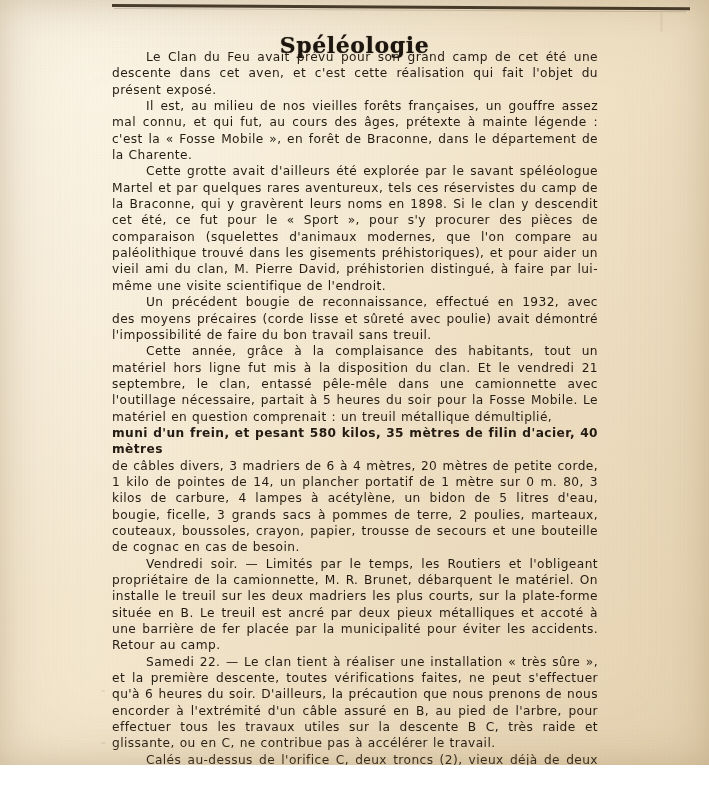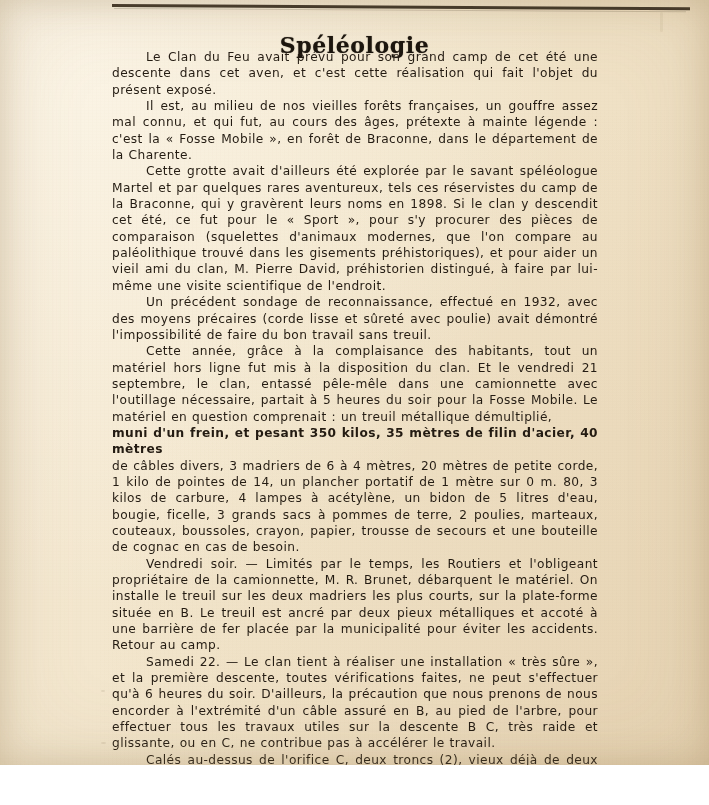--- a/index.html
+++ b/index.html
@@ -142,23 +142,23 @@
 <div class="page">
 
   <div class="top-rule"></div>
 
   <h1 class="title">Spéléologie</h1>
 
   <div class="body-col">
     <p class="para">Le Clan du Feu avait prévu pour son grand camp de cet été une descente dans cet aven, et c'est cette réalisation qui fait l'objet du présent exposé.</p>
     <p class="para">Il est, au milieu de nos vieilles forêts françaises, un gouffre assez mal connu, et qui fut, au cours des âges, prétexte à mainte légende : c'est la « Fosse Mobile », en forêt de Braconne, dans le département de la Charente.</p>
     <p class="para">Cette grotte avait d'ailleurs été explorée par le savant spéléologue Martel et par quelques rares aventureux, tels ces réservistes du camp de la Braconne, qui y gravèrent leurs noms en 1898. Si le clan y descendit cet été, ce fut pour le « Sport », pour s'y procurer des pièces de comparaison (squelettes d'animaux modernes, que l'on compare au paléolithique trouvé dans les gisements préhistoriques), et pour aider un vieil ami du clan, M. Pierre David, préhistorien distingué, à faire par lui-même une visite scientifique de l'endroit.</p>
-    <p class="para">Un précédent sondage de reconnaissance, effectué en 1932, avec des moyens précaires (corde lisse et sûreté avec poulie) avait démontré l'impossibilité de faire du bon travail sans treuil.</p>
+    <p class="para">Un précédent bougie de reconnaissance, effectué en 1932, avec des moyens précaires (corde lisse et sûreté avec poulie) avait démontré l'impossibilité de faire du bon travail sans treuil.</p>
     <p class="para">Cette année, grâce à la complaisance des habitants, tout un matériel hors ligne fut mis à la disposition du clan. Et le vendredi 21 septembre, le clan, entassé pêle-mêle dans une camionnette avec l'outillage nécessaire, partait à 5 heures du soir pour la Fosse Mobile. Le matériel en question comprenait : un treuil métallique démultiplié,</p>
-    <p class="para heavy" style="text-indent:0">muni d'un frein, et pesant 350 kilos, 35 mètres de filin d'acier, 40 mètres</p>
+    <p class="para heavy" style="text-indent:0">muni d'un frein, et pesant 580 kilos, 35 mètres de filin d'acier, 40 mètres</p>
     <p class="para" style="text-indent:0">de câbles divers, 3 madriers de 6 à 4 mètres, 20 mètres de petite corde, 1 kilo de pointes de 14, un plancher portatif de 1 mètre sur 0 m. 80, 3 kilos de carbure, 4 lampes à acétylène, un bidon de 5 litres d'eau, bougie, ficelle, 3 grands sacs à pommes de terre, 2 poulies, marteaux, couteaux, boussoles, crayon, papier, trousse de secours et une bouteille de cognac en cas de besoin.</p>
     <p class="para">Vendredi soir. — Limités par le temps, les Routiers et l'obligeant propriétaire de la camionnette, M. R. Brunet, débarquent le matériel. On installe le treuil sur les deux madriers les plus courts, sur la plate-forme située en B. Le treuil est ancré par deux pieux métalliques et accoté à une barrière de fer placée par la municipalité pour éviter les accidents. Retour au camp.</p>
     <p class="para">Samedi 22. — Le clan tient à réaliser une installation « très sûre », et la première descente, toutes vérifications faites, ne peut s'effectuer qu'à 6 heures du soir. D'ailleurs, la précaution que nous prenons de nous encorder à l'extrémité d'un câble assuré en B, au pied de l'arbre, pour effectuer tous les travaux utiles sur la descente B C, très raide et glissante, ou en C, ne contribue pas à accélérer le travail.</p>
     <p class="para">Calés au-dessus de l'orifice C, deux troncs (2), vieux déjà de deux ans, mais encore sûrs, sont, après vérification, chargés de supporter notre plancher volant (1). Notre petite corde nous sert à faire des haubans; quelques clous et voilà la passerelle solidement assujettie au-dessus du vide.</p>
 
   </div>
 
   <div class="page-number">— 396 —</div>
 
   <span class="speck s1"></span>

